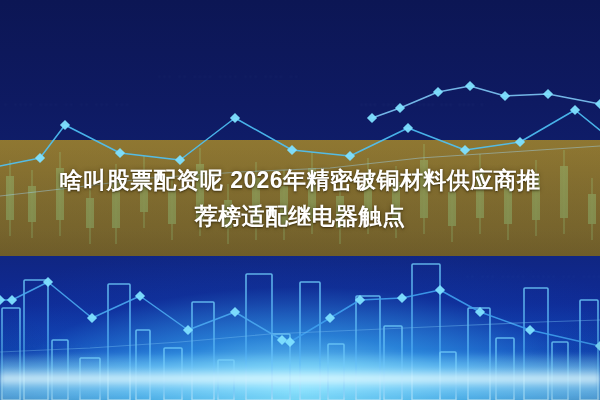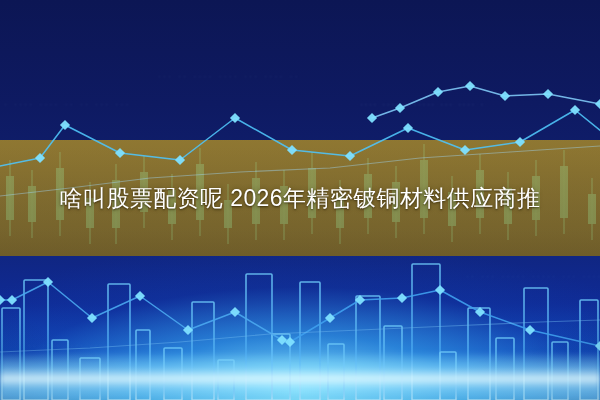--- a/index.html
+++ b/index.html
@@ -71,21 +71,21 @@
     display: flex;
     flex-direction: column;
     align-items: center;
     justify-content: center;
     box-sizing: border-box;
     padding: 0 22px;
   }
   .title-line {
     color: #ffffff;
     font-size: 23px;
-    font-weight: normal;
+    font-weight: bold;
     line-height: 36px;
     letter-spacing: 0.4px;
     white-space: nowrap;
     text-shadow:
       0 1px 2px rgba(40,30,6,0.72),
       0 0 5px rgba(60,46,10,0.48);
   }
   #line2 {
     align-self: center;
   }
@@ -332,15 +332,16 @@
   <div id="bottom-glow"></div>
 
   <div class="wm" id="wm-a">·  ···· ···· ·· ·· ··· ···</div>
   <div class="wm" id="wm-b">··· ·· ···· ···· ··· ···· ··</div>
   <div class="wm" id="wm-c">···· ······ ····· ··· ···· ·</div>
   <div class="wm" id="wm-d">·· ··· ····· ····· ··· ····</div>
   <div class="wm" id="wm-e">·· ···· ···· ····</div>
 
   <div id="title-wrap">
     <div class="title-line" id="line1">啥叫股票配资呢 2026年精密铍铜材料供应商推</div>
+    <div class="title-line" id="line2">荐榜适配继电器触点</div>
   </div>
 
 </div>
 
 </body></html>

